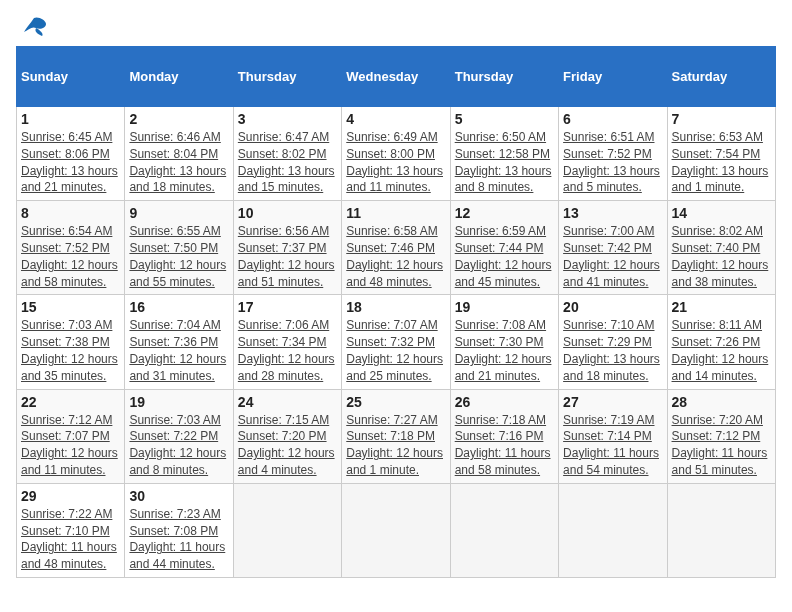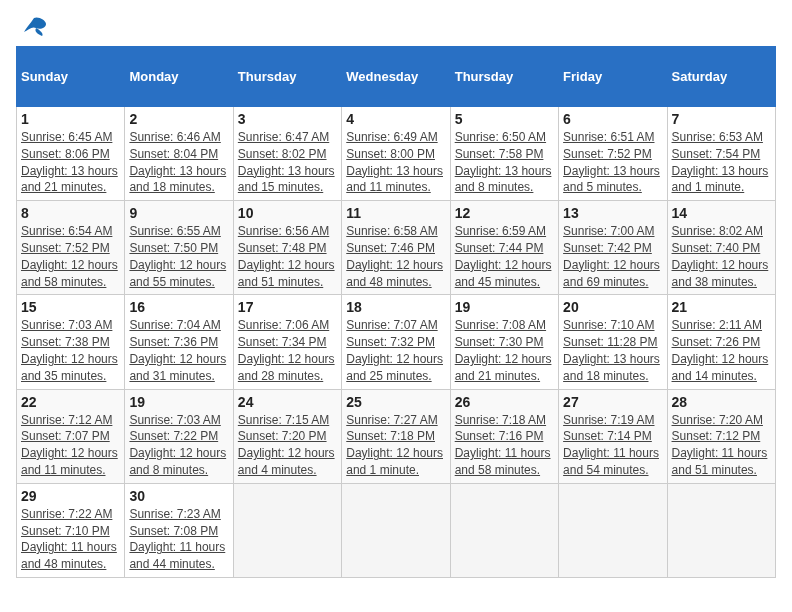--- a/index.html
+++ b/index.html
@@ -150,21 +150,21 @@
         <div class="day-info">
           <span>Sunrise: 6:49 AM</span><br>
           <span>Sunset: 8:00 PM</span><br>
           <span>Daylight: 13 hours and 11 minutes.</span>
         </div>
       </td>
         <td>
         <span class="day-number">5</span>
         <div class="day-info">
           <span>Sunrise: 6:50 AM</span><br>
-          <span>Sunset: 7:58 PM</span><br>
+          <span>Sunset: 12:58 PM</span><br>
           <span>Daylight: 13 hours and 8 minutes.</span>
         </div>
       </td>
         <td>
         <span class="day-number">6</span>
         <div class="day-info">
           <span>Sunrise: 6:51 AM</span><br>
           <span>Sunset: 7:52 PM</span><br>
           <span>Daylight: 13 hours and 5 minutes.</span>
         </div>
@@ -192,21 +192,21 @@
         <div class="day-info">
           <span>Sunrise: 6:55 AM</span><br>
           <span>Sunset: 7:50 PM</span><br>
           <span>Daylight: 12 hours and 55 minutes.</span>
         </div>
       </td>
         <td>
         <span class="day-number">10</span>
         <div class="day-info">
           <span>Sunrise: 6:56 AM</span><br>
-          <span>Sunset: 7:48 PM</span><br>
+          <span>Sunset: 7:37 PM</span><br>
           <span>Daylight: 12 hours and 51 minutes.</span>
         </div>
       </td>
         <td>
         <span class="day-number">11</span>
         <div class="day-info">
           <span>Sunrise: 6:58 AM</span><br>
           <span>Sunset: 7:46 PM</span><br>
           <span>Daylight: 12 hours and 48 minutes.</span>
         </div>
@@ -217,21 +217,21 @@
           <span>Sunrise: 6:59 AM</span><br>
           <span>Sunset: 7:44 PM</span><br>
           <span>Daylight: 12 hours and 45 minutes.</span>
         </div>
       </td>
         <td>
         <span class="day-number">13</span>
         <div class="day-info">
           <span>Sunrise: 7:00 AM</span><br>
           <span>Sunset: 7:42 PM</span><br>
-          <span>Daylight: 12 hours and 69 minutes.</span>
+          <span>Daylight: 12 hours and 41 minutes.</span>
         </div>
       </td>
         <td>
         <span class="day-number">14</span>
         <div class="day-info">
           <span>Sunrise: 8:02 AM</span><br>
           <span>Sunset: 7:40 PM</span><br>
           <span>Daylight: 12 hours and 38 minutes.</span>
         </div>
       </td>
@@ -274,28 +274,28 @@
         <div class="day-info">
           <span>Sunrise: 7:08 AM</span><br>
           <span>Sunset: 7:30 PM</span><br>
           <span>Daylight: 12 hours and 21 minutes.</span>
         </div>
       </td>
         <td>
         <span class="day-number">20</span>
         <div class="day-info">
           <span>Sunrise: 7:10 AM</span><br>
-          <span>Sunset: 11:28 PM</span><br>
+          <span>Sunset: 7:29 PM</span><br>
           <span>Daylight: 13 hours and 18 minutes.</span>
         </div>
       </td>
         <td>
         <span class="day-number">21</span>
         <div class="day-info">
-          <span>Sunrise: 2:11 AM</span><br>
+          <span>Sunrise: 8:11 AM</span><br>
           <span>Sunset: 7:26 PM</span><br>
           <span>Daylight: 12 hours and 14 minutes.</span>
         </div>
       </td>
       </tr>
       <tr>
         <td>
         <span class="day-number">22</span>
         <div class="day-info">
           <span>Sunrise: 7:12 AM</span><br>

